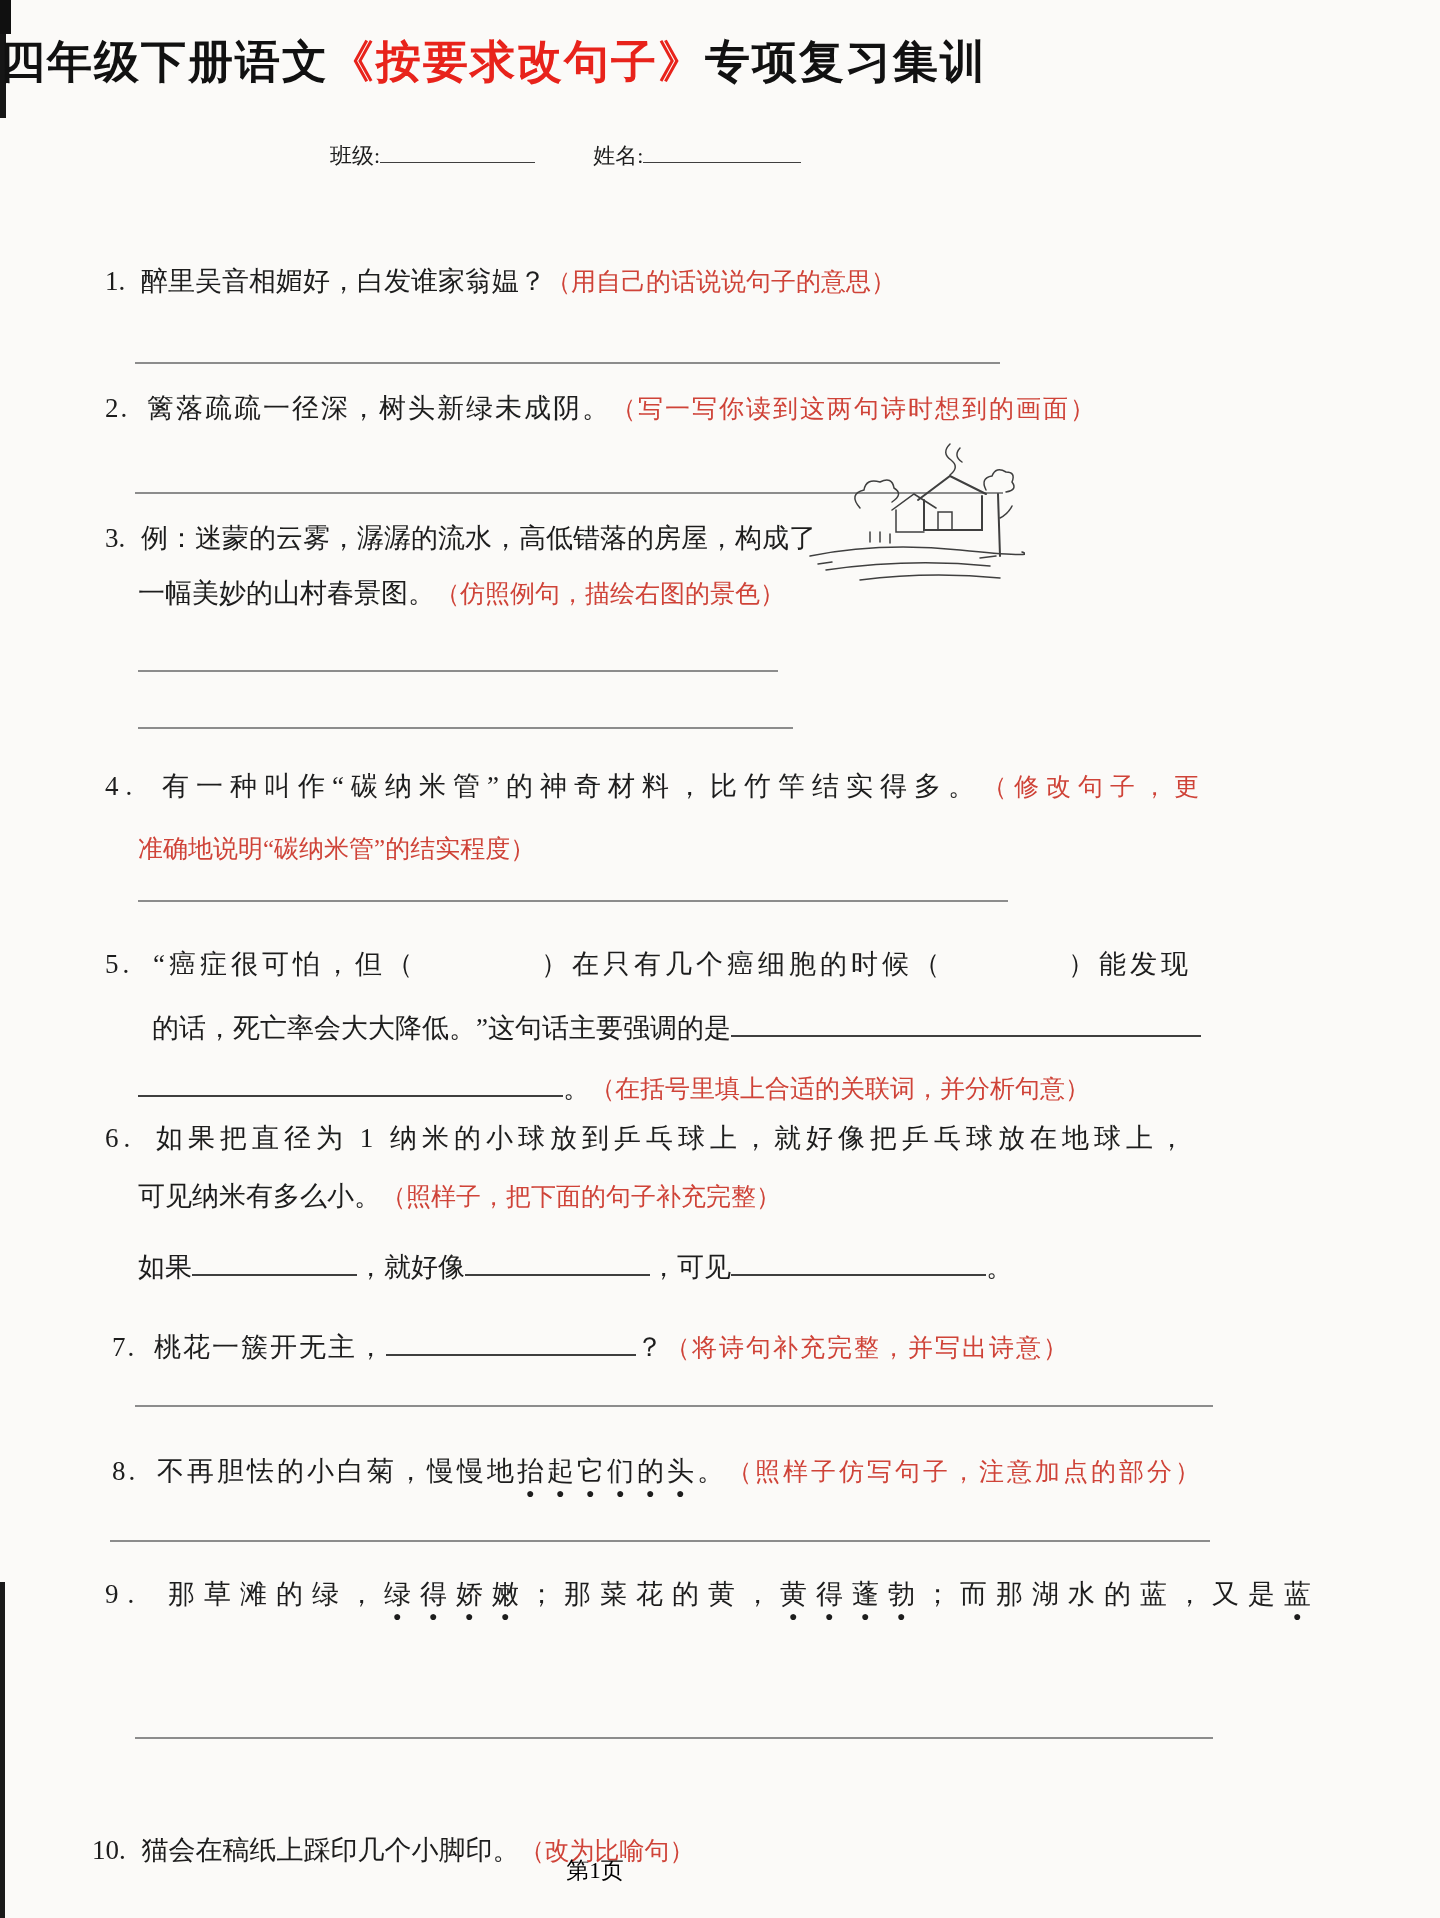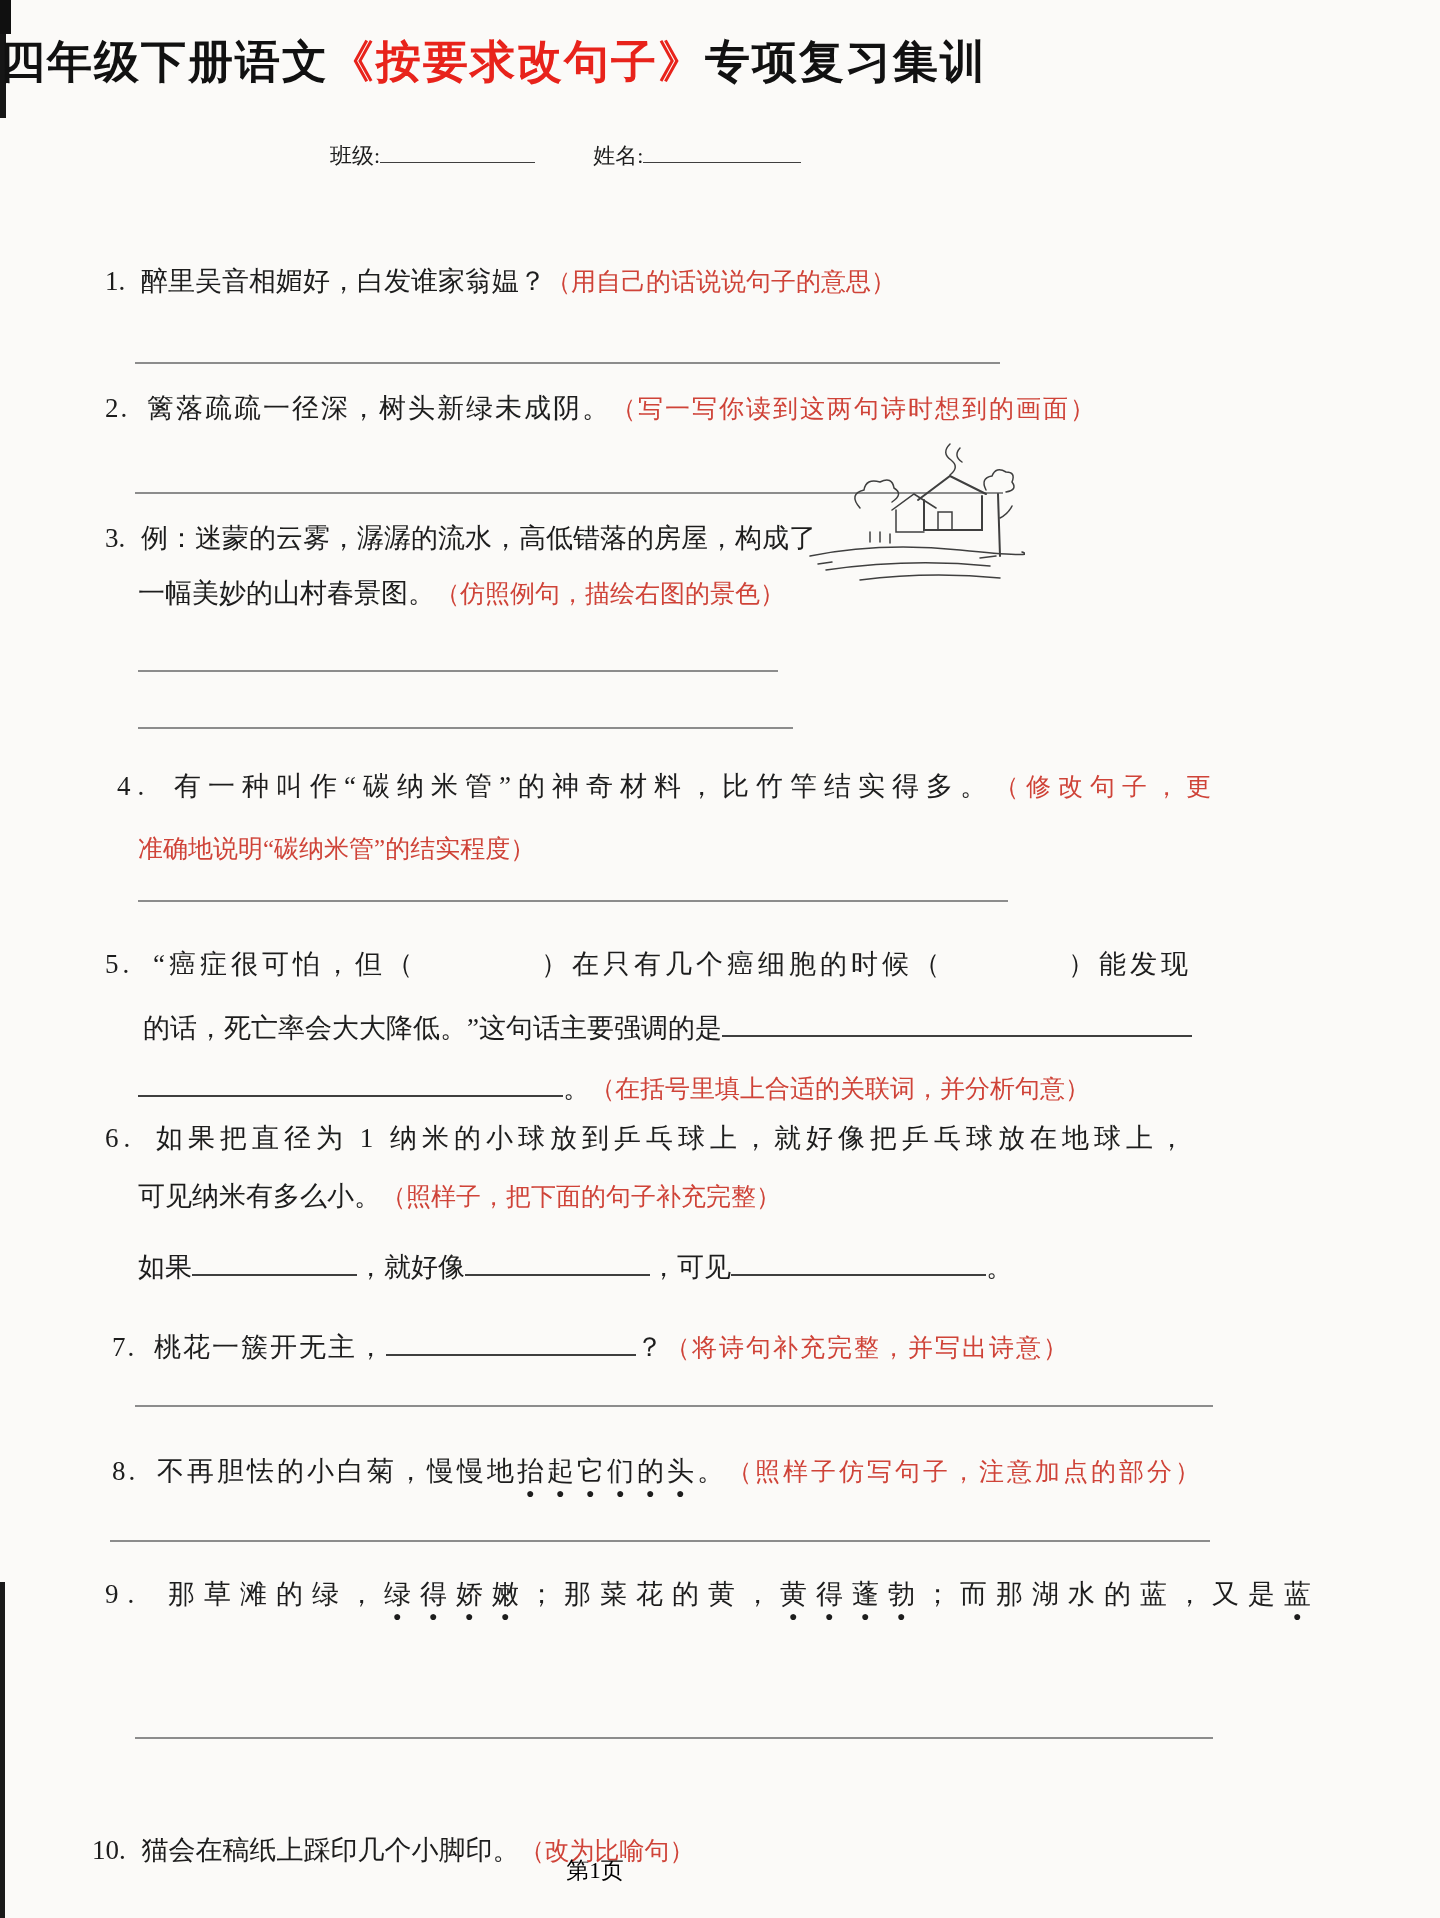--- a/index.html
+++ b/index.html
@@ -65,24 +65,24 @@
 
   
   .l-fields{top:140px;left:330px;font-size:22px;}
   .l-fields .blank{border-bottom-width:1px;}
 
   
   .Lq1l1{top:265px;left:105px;}
   .Lq2l1{top:392px;left:105px;}
   .Lq3l1{top:522px;left:105px;}
   .Lq3l2{top:577px;left:138px;}
-  .Lq4l1{top:770px;left:117px;}
+  .Lq4l1{top:770px;left:105px;}
   .Lq4l2{top:832px;left:138px;}
   .Lq5l1{top:948px;left:105px;}
-  .Lq5l2{top:1008px;left:143px;text-align:center;}
+  .Lq5l2{top:1008px;left:152px;text-align:center;}
   .Lq5l3{top:1068px;left:138px;}
   .Lq6l1{top:1122px;left:105px;}
   .Lq6l2{top:1180px;left:138px;}
   .Lq6l3{top:1247px;left:138px;}
   .Lq7l1{top:1327px;left:112px;}
   .Lq8l1{top:1455px;left:112px;text-align:right;}
   .Lq9l1{top:1578px;left:105px;}
   .Lq9l2{top:1642px;left:138px;}
   .Lq10l1{top:1790px;left:92px;margin-top:44px;}
 

